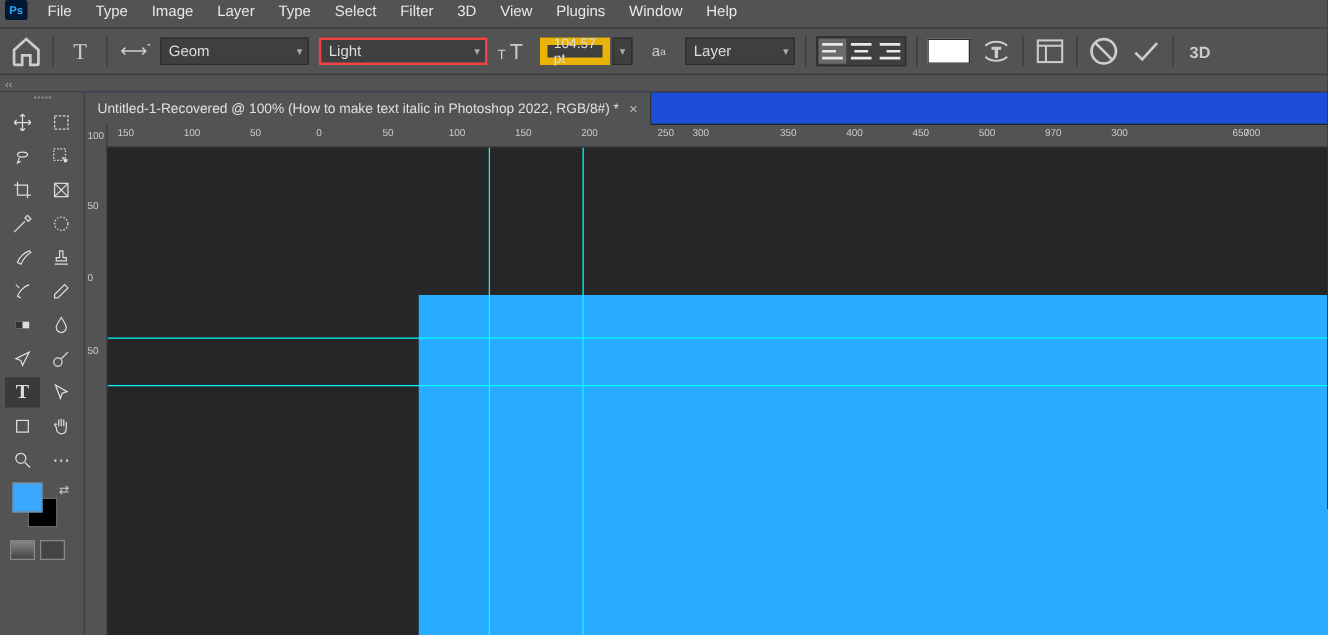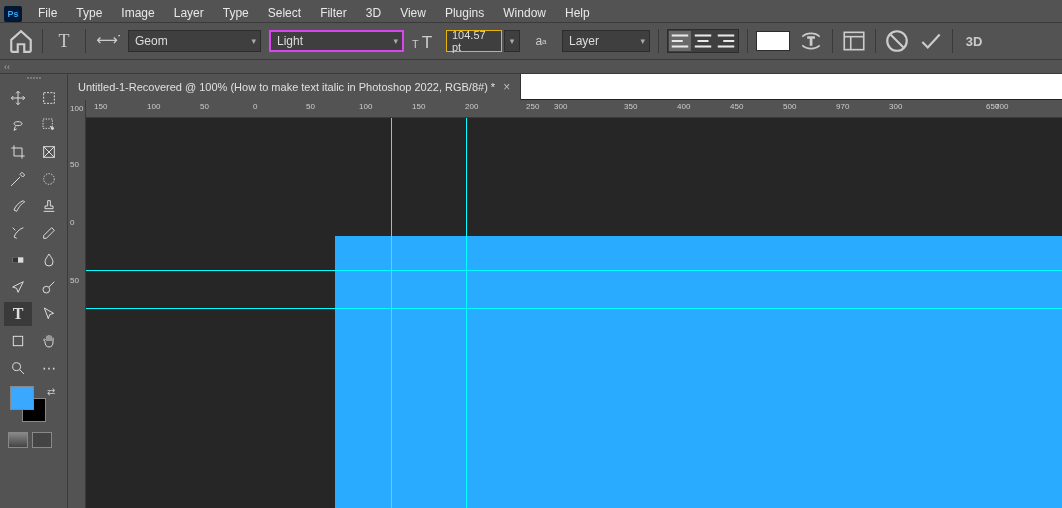--- a/index.html
+++ b/index.html
@@ -1,31 +1,31 @@
 <!DOCTYPE html>
 <html><head>
 <meta charset="utf-8">
 <style>
 * { margin: 0; padding: 0; box-sizing: border-box; font-family: "Segoe UI", Tahoma, sans-serif; }
 body { background: #535353; width: 1062px; height: 508px; overflow: hidden; color: #e8e8e8; font-size: 12px; user-select: none; }
 
-.menubar { height: 22px; background: #535353; display: flex; align-items: flex-end; padding-left: 4px; gap: 1px; }
+.menubar { height: 22px; background: #535353; display: flex; align-items: flex-start; padding-left: 4px; gap: 1px; }
 .ps-logo { width: 18px; height: 16px; background: #001833; color: #31A8FF; font-size: 9px; font-weight: bold; display: flex; align-items: center; justify-content: center; border-radius: 2px; margin-right: 6px; }
 .menu-item { padding: 2px 9px; font-size: 12px; color: #e8e8e8; cursor: default; }
 
 .optionsbar { height: 38px; background: #535353; border-top: 1px solid #3a3a3a; border-bottom: 1px solid #3a3a3a; display: flex; align-items: center; padding: 0 8px; gap: 8px; }
 .opt-icon { width: 26px; height: 26px; display: flex; align-items: center; justify-content: center; color: #ccc; cursor: default; }
 .opt-sep { width: 1px; height: 24px; background: #3a3a3a; }
 .dropdown { background: #3f3f3f; border: 1px solid #2c2c2c; height: 22px; display: flex; align-items: center; padding: 0 6px; font-size: 12px; color: #ddd; position: relative; }
-.dropdown.font { width: 133px; }
+.dropdown.font { width: 119px; }
 .dropdown.style { width: 135px; }
 .dropdown .chev { position: absolute; right: 4px; font-size: 9px; color: #aaa; }
-.dropdown.highlight { border: 2px solid #d946ef; }
+.dropdown.highlight { border: 2px solid #ef4444; }
 .size-group { display: flex; align-items: center; gap: 2px; }
-.size-input { background: #3f3f3f; border: 1px solid #eab308; height: 22px; width: 56px; display: flex; align-items: center; padding: 0 5px; font-size: 11px; color: #ddd; }
+.size-input { background: #3f3f3f; border: 6px solid #eab308; height: 22px; width: 56px; display: flex; align-items: center; padding: 0 5px; font-size: 11px; color: #ddd; }
 .small-chev { background: #3f3f3f; border: 1px solid #2c2c2c; height: 22px; width: 16px; display: flex; align-items: center; justify-content: center; font-size: 9px; color: #aaa; }
 .aa-dropdown { width: 88px; }
 .align-group { display: flex; gap: 1px; background: #3f3f3f; border: 1px solid #2c2c2c; padding: 1px; }
 .align-btn { width: 22px; height: 20px; display: flex; align-items: center; justify-content: center; }
 .align-btn.active { background: #6a6a6a; }
 .color-swatch { width: 34px; height: 20px; background: #ffffff; border: 1px solid #2c2c2c; }
 
 .collapse-bar { height: 14px; background: #535353; display: flex; align-items: center; padding-left: 4px; color: #aaa; font-size: 9px; border-bottom: 1px solid #3a3a3a; }
 
 .workspace { display: flex; height: calc(508px - 22px - 38px - 14px); }
@@ -38,21 +38,21 @@
 .tool.active { background: #3a3a3a; }
 .tool svg { width: 16px; height: 16px; }
 .colors-section { margin-top: 6px; position: relative; height: 42px; }
 .fg-color { position: absolute; top: 0; left: 6px; width: 24px; height: 24px; background: #3AA8FF; border: 1px solid #888; z-index: 2; }
 .bg-color { position: absolute; top: 12px; left: 18px; width: 24px; height: 24px; background: #000; border: 1px solid #888; z-index: 1; }
 .mini-reset { position: absolute; top: 0; right: 6px; width: 10px; height: 10px; font-size: 10px; color: #ccc; }
 .mode-buttons { display: flex; gap: 4px; margin-top: 4px; padding: 0 4px; }
 .mode-btn { width: 20px; height: 16px; border: 1px solid #888; }
 
 .doc-area { flex: 1; display: flex; flex-direction: column; background: #262626; }
-.tab-strip { height: 26px; background: #ffffff; display: flex; align-items: center; border-bottom: 1px solid #222; }
+.tab-strip { height: 26px; background: #1d4ed8; display: flex; align-items: center; border-bottom: 1px solid #222; }
 .doc-tab { height: 26px; background: #535353; display: flex; align-items: center; padding: 0 10px; font-size: 11px; color: #e0e0e0; gap: 8px; border-right: 1px solid #333; }
 .doc-tab .close { font-size: 12px; color: #bbb; }
 
 .ruler-canvas { flex: 1; display: flex; }
 .vruler { width: 18px; background: #535353; border-right: 1px solid #3a3a3a; position: relative; font-size: 8px; color: #ccc; }
 .vruler .tick { position: absolute; left: 2px; }
 .right-area { flex: 1; display: flex; flex-direction: column; }
 .hruler { height: 18px; background: #535353; border-bottom: 1px solid #3a3a3a; position: relative; font-size: 8px; color: #ccc; }
 .hruler .tick { position: absolute; top: 2px; }
 .canvas { flex: 1; background: #262626; position: relative; overflow: hidden; }

